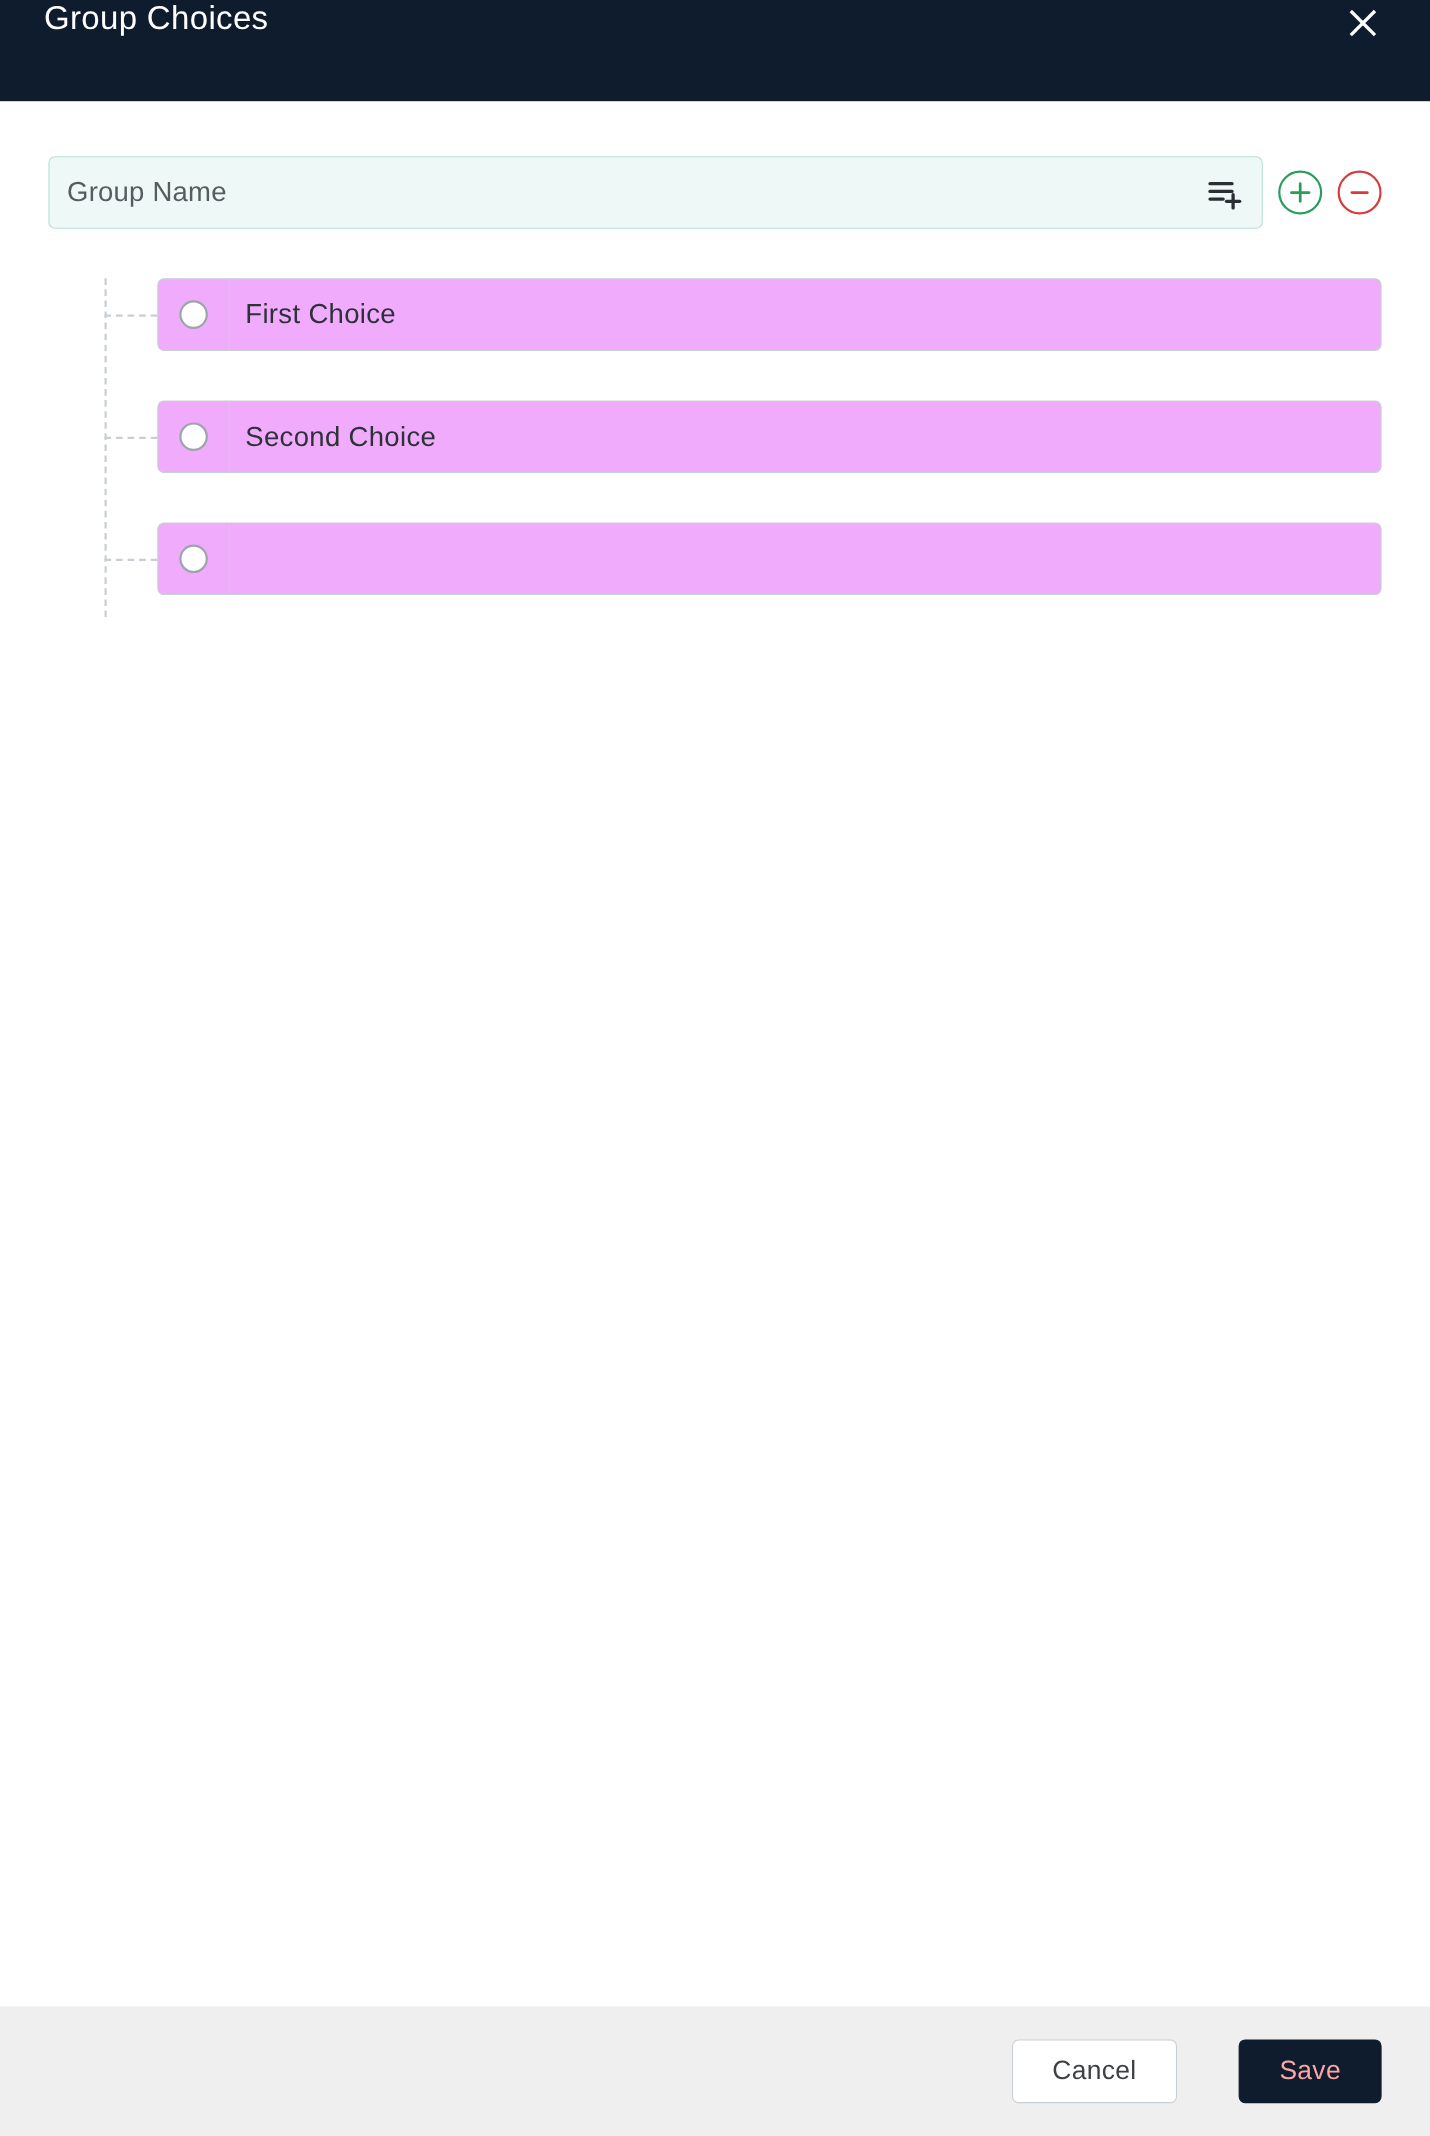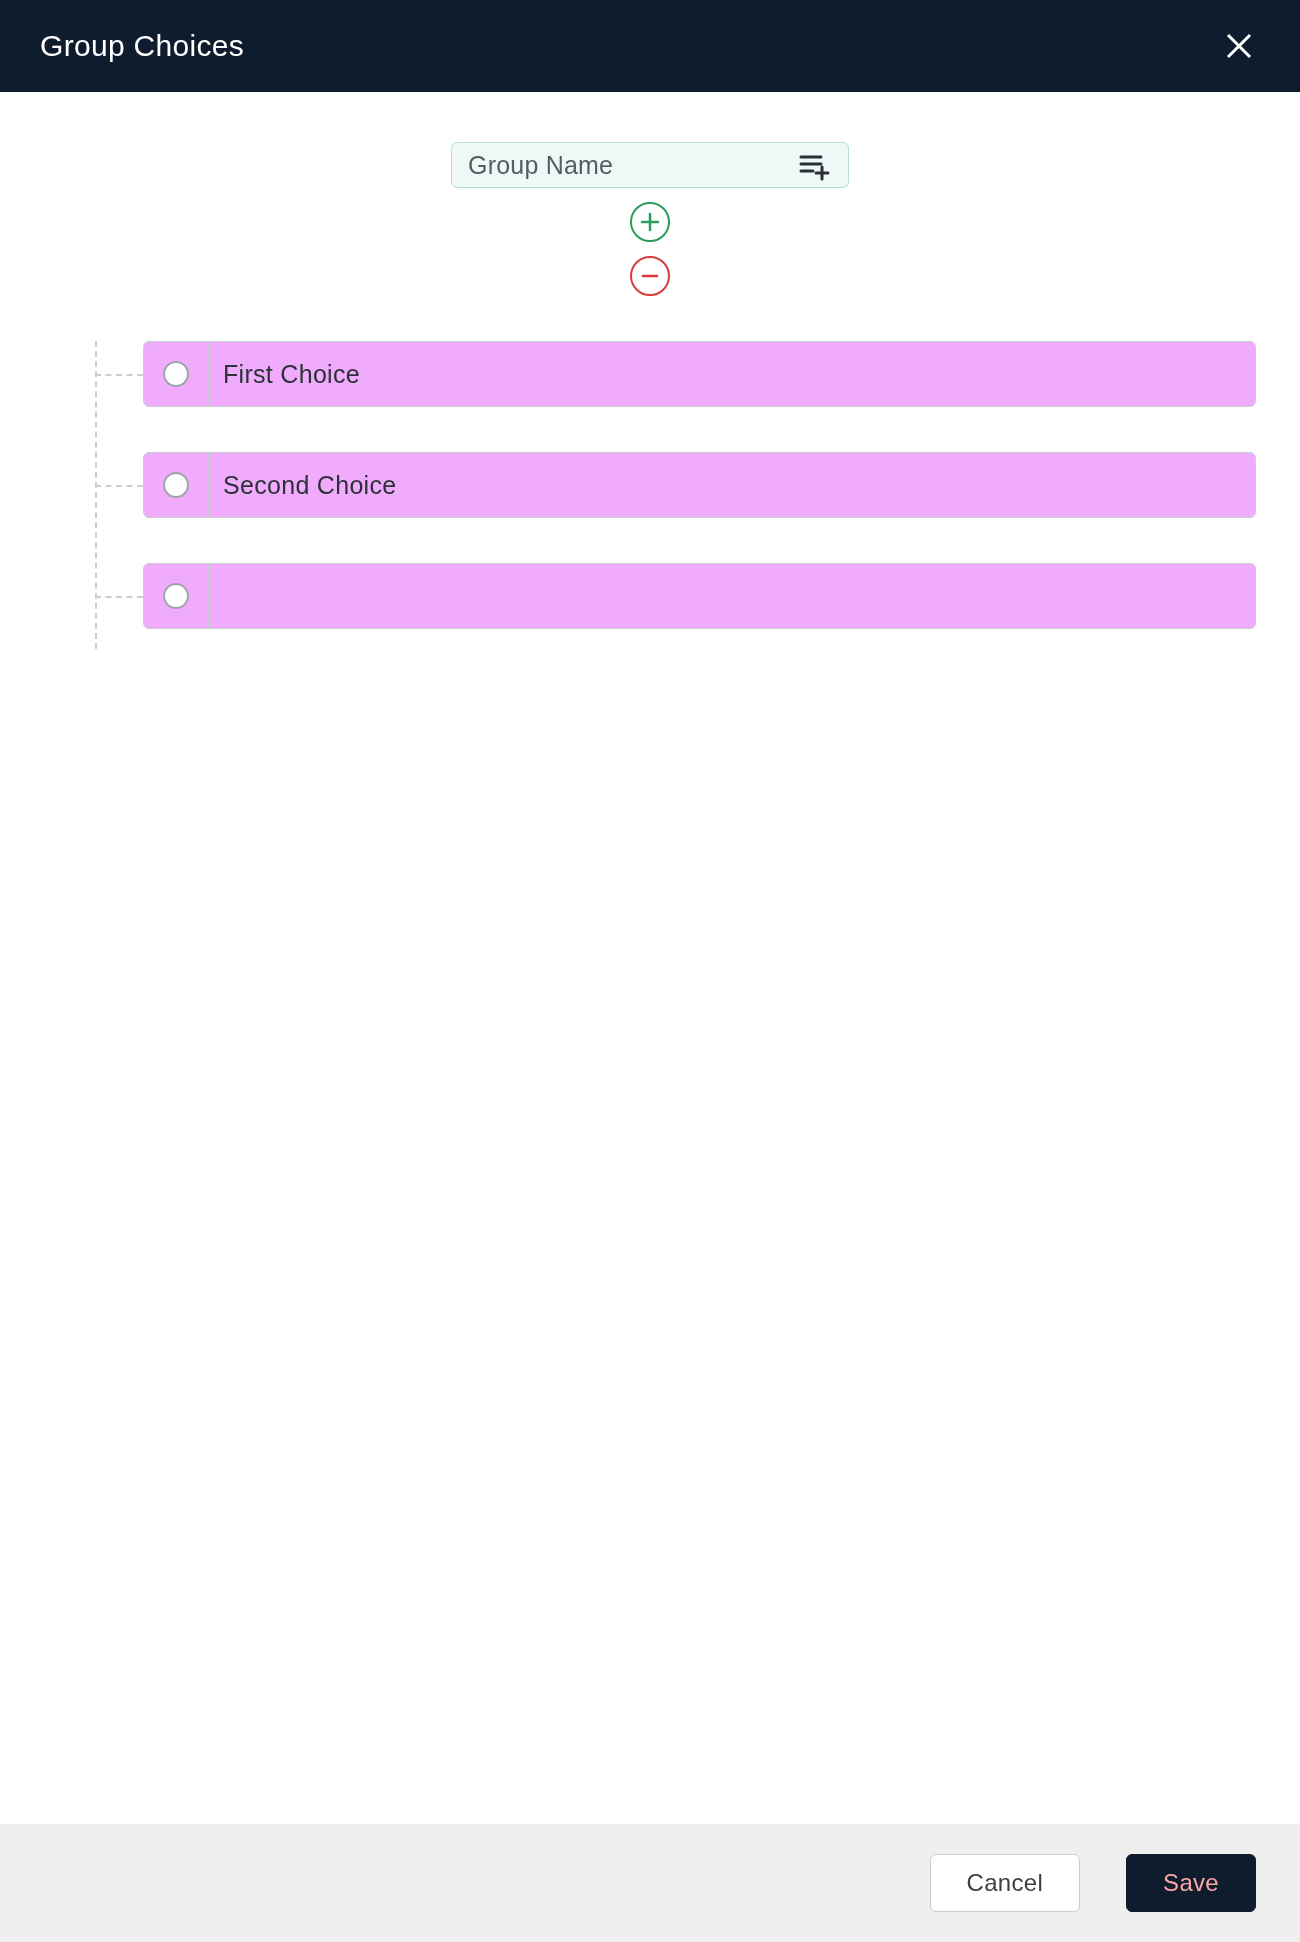--- a/index.html
+++ b/index.html
@@ -23,21 +23,20 @@
     color:var(--text);
     position:relative;
     overflow:hidden;
   }
 
   
   .header{
     background:var(--header-bg);
     height:92px;
     display:flex;
-    align-items:center;
     justify-content:space-between;
     padding:0 40px;
   }
   .header-title{
     color:#ffffff;
     font-size:30px;
     font-weight:500;
     letter-spacing:0.3px;
   }
   .close-btn{
@@ -48,21 +47,20 @@
   .close-btn svg{stroke:#ffffff;stroke-width:3;}
 
   
   .content{
     padding:50px 44px 0 44px;
   }
   .group-row{
     display:flex;
     align-items:center;
     gap:14px;
-    flex-direction:column;
   }
   .group-input-wrap{
     flex:1;
     background:var(--teal-fill);
     border:1.5px solid var(--teal-border);
     border-radius:6px;
     height:66px;
     display:flex;
     align-items:center;
     padding:0 12px 0 14px;
@@ -155,21 +153,21 @@
 
   
   .footer{
     position:absolute;
     left:0;right:0;bottom:0;
     height:118px;
     background:var(--footer-bg);
     display:flex;
     align-items:center;
     justify-content:flex-end;
-    gap:22px;
+    gap:32px;
     padding:0 44px;
   }
   .btn{
     height:58px;
     border-radius:6px;
     font-size:24px;
     letter-spacing:0.3px;
     cursor:pointer;
     display:flex;align-items:center;justify-content:center;
     padding:0 36px;

